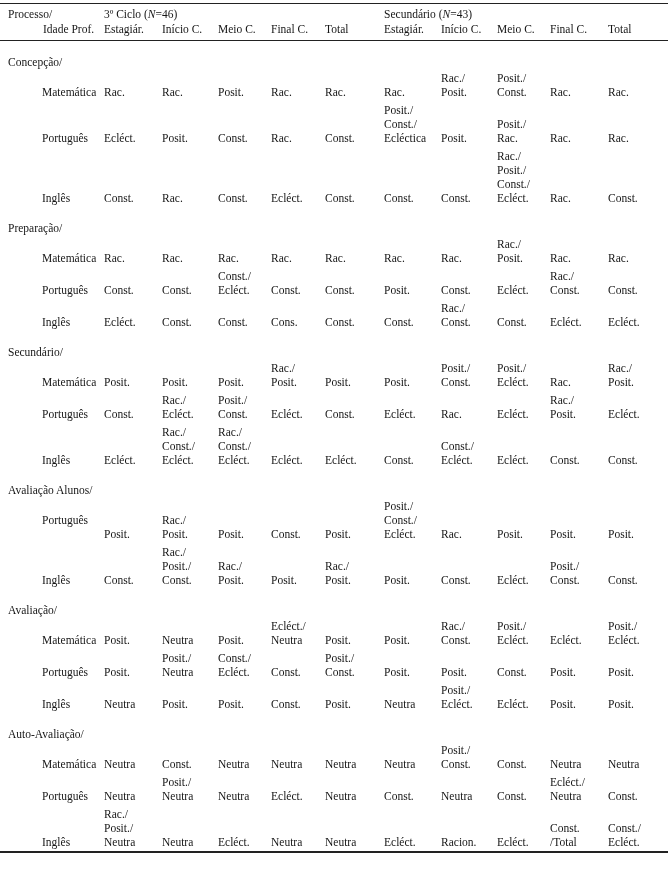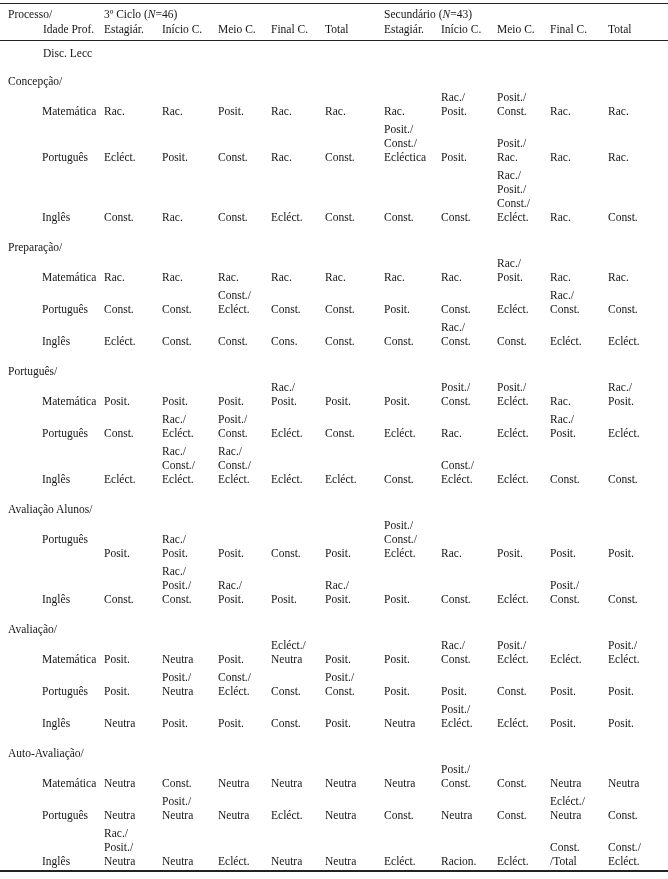--- a/index.html
+++ b/index.html
@@ -64,23 +64,20 @@
         <td>Início C.</td>
         <td>Meio C.</td>
         <td>Final C.</td>
         <td>Total</td>
         <td>Estagiár.</td>
         <td>Início C.</td>
         <td>Meio C.</td>
         <td>Final C.</td>
         <td>Total</td>
       </tr>
-      <tr class="hrow3">
-        <td colspan="11" class="c1 ind">Disc. Lecc</td>
-      </tr>
     </thead>
     <tbody id="tbody">
         <tr class="section-row">
           <td colspan="11">Concepção/</td>
         </tr>
         <tr class="data-row">
           <td class="label-cell">
             <div class="ln">Matemática</div>
           </td>
           <td class="val-cell">
@@ -298,21 +295,21 @@
             <div class="ln">Const.</div>
           </td>
           <td class="val-cell">
             <div class="ln">Ecléct.</div>
           </td>
           <td class="val-cell">
             <div class="ln">Ecléct.</div>
           </td>
         </tr>
         <tr class="section-row">
-          <td colspan="11">Português/</td>
+          <td colspan="11">Secundário/</td>
         </tr>
         <tr class="data-row">
           <td class="label-cell">
             <div class="ln">Matemática</div>
           </td>
           <td class="val-cell">
             <div class="ln">Posit.</div>
           </td>
           <td class="val-cell">
             <div class="ln">Posit.</div>

